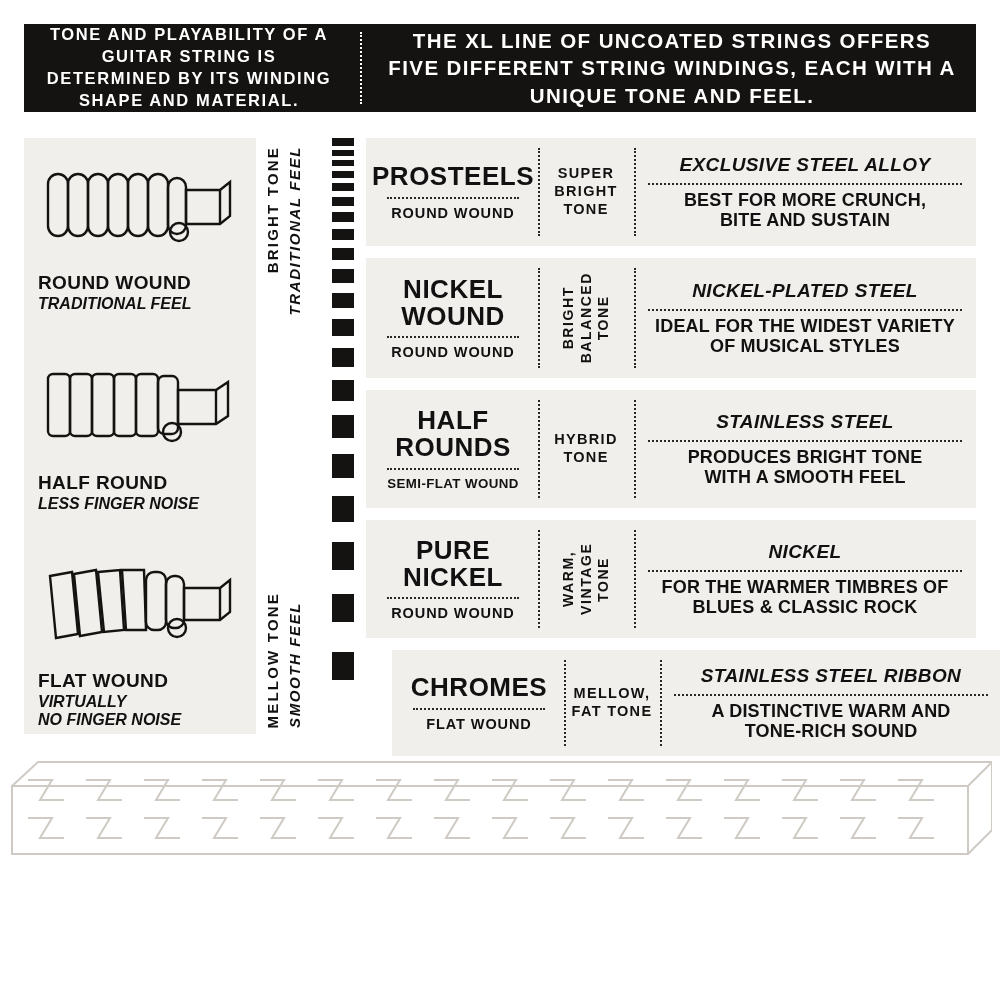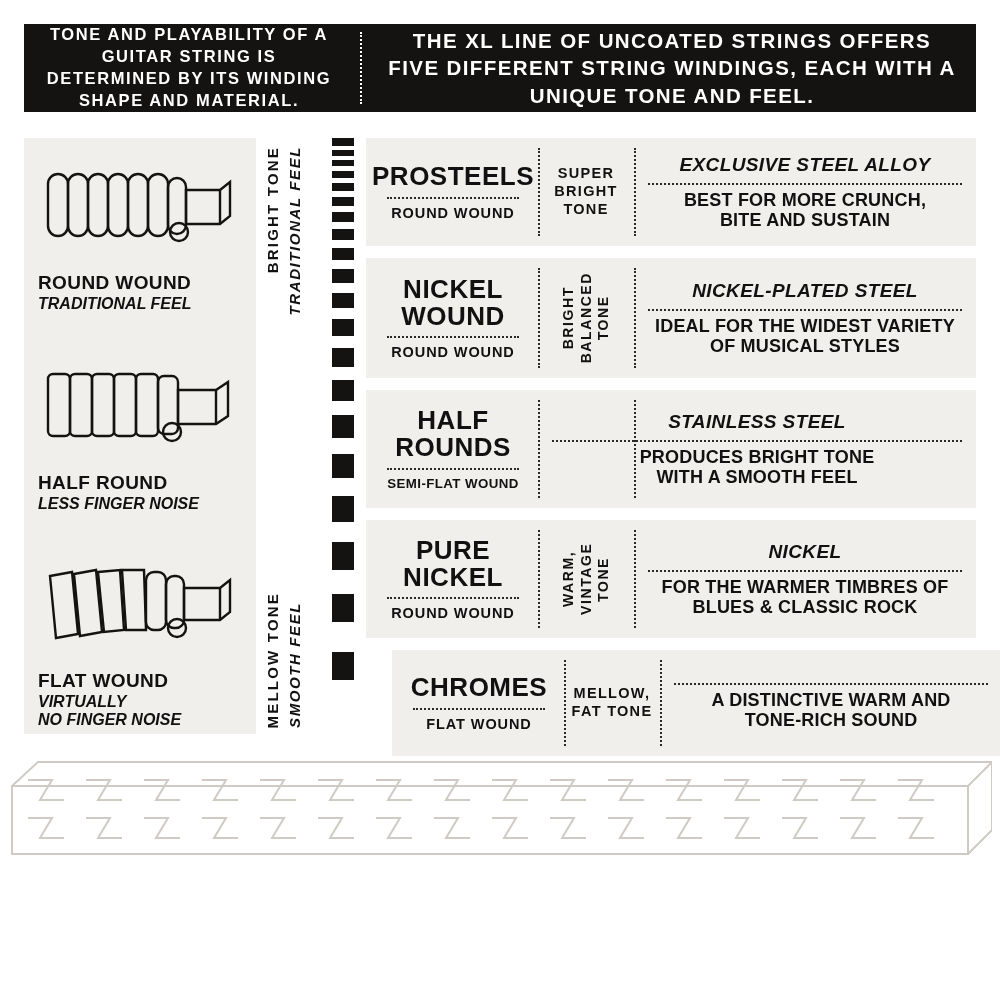--- a/index.html
+++ b/index.html
@@ -404,20 +404,23 @@
     </div>
 
     <div class="row" style="top:252px; height:118px;">
       <div class="cell c-name">
         <div class="name-main">HALF</div>
         <div class="name-main">ROUNDS</div>
         <div class="name-dots"></div>
         <div class="name-sub tight">SEMI-FLAT WOUND</div>
       </div>
       <div class="vsep a"></div>
+      <div class="cell c-tone">
+        <div class="tone-txt">HYBRID TONE</div>
+      </div>
       <div class="vsep b"></div>
       <div class="cell c-desc">
         <div class="desc-top">STAINLESS STEEL</div>
         <div class="desc-dots"></div>
         <div class="desc-body">PRODUCES BRIGHT TONE</div>
         <div class="desc-body big">WITH A SMOOTH FEEL</div>
       </div>
     </div>
 
     <div class="row" style="top:382px; height:118px;">
@@ -445,20 +448,21 @@
         <div class="name-main">CHROMES</div>
         <div class="name-dots"></div>
         <div class="name-sub">FLAT WOUND</div>
       </div>
       <div class="vsep a"></div>
       <div class="cell c-tone">
         <div class="tone-txt">MELLOW, FAT TONE</div>
       </div>
       <div class="vsep b"></div>
       <div class="cell c-desc">
+        <div class="desc-top">STAINLESS STEEL RIBBON</div>
         <div class="desc-dots"></div>
         <div class="desc-body">A DISTINCTIVE WARM AND</div>
         <div class="desc-body big">TONE-RICH SOUND</div>
       </div>
     </div>
   </div>
 
   <div class="chain">
     <svg width="984" height="106" viewBox="0 0 984 106">
       <g fill="none" stroke="#cfcbc4" stroke-width="2">

